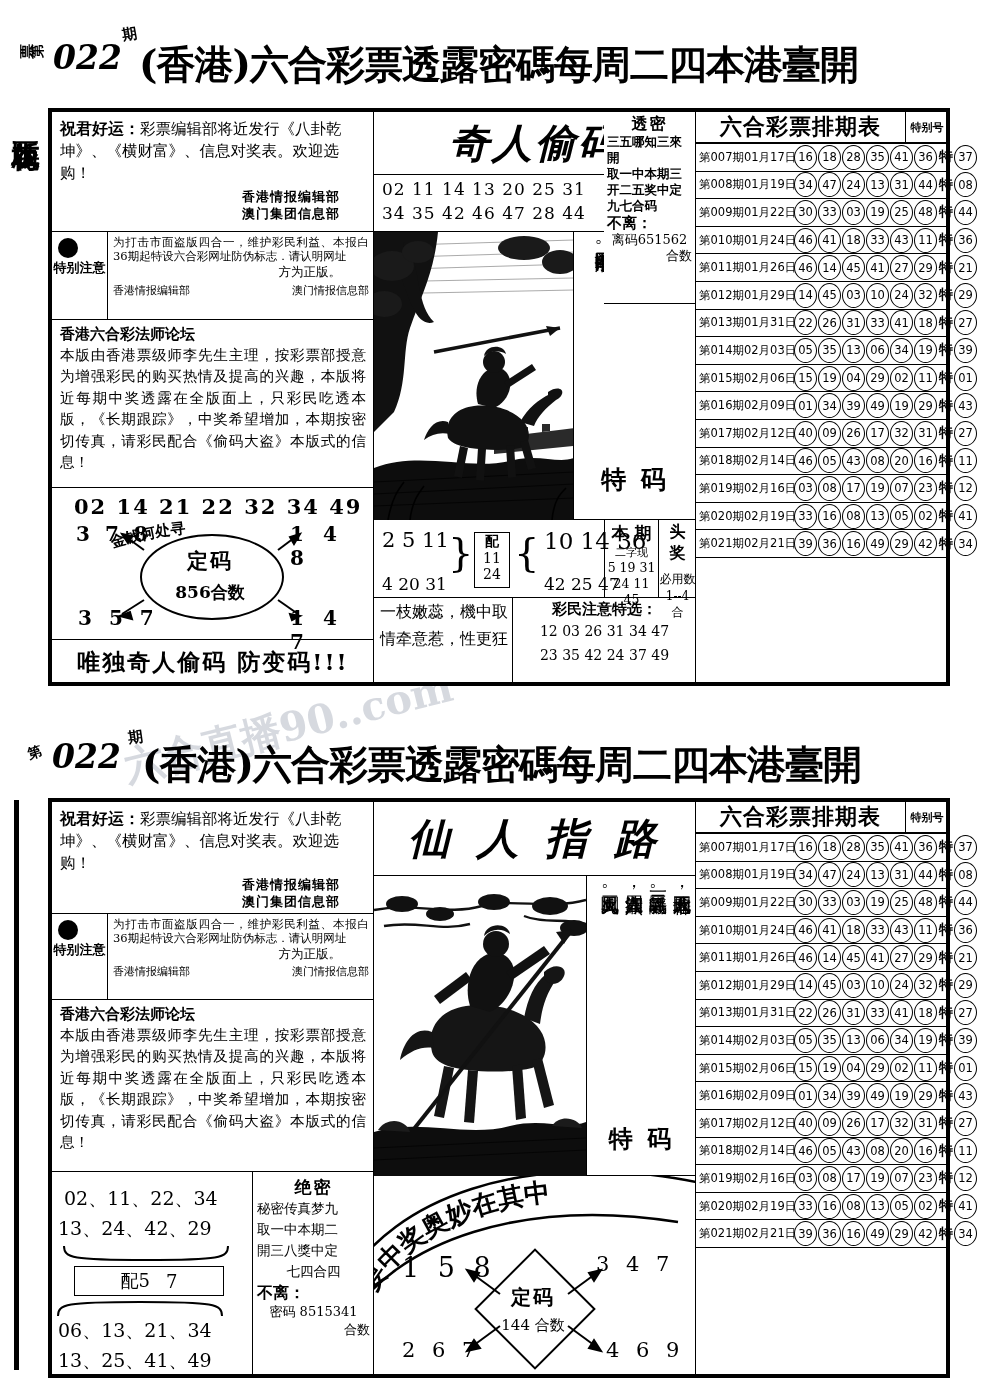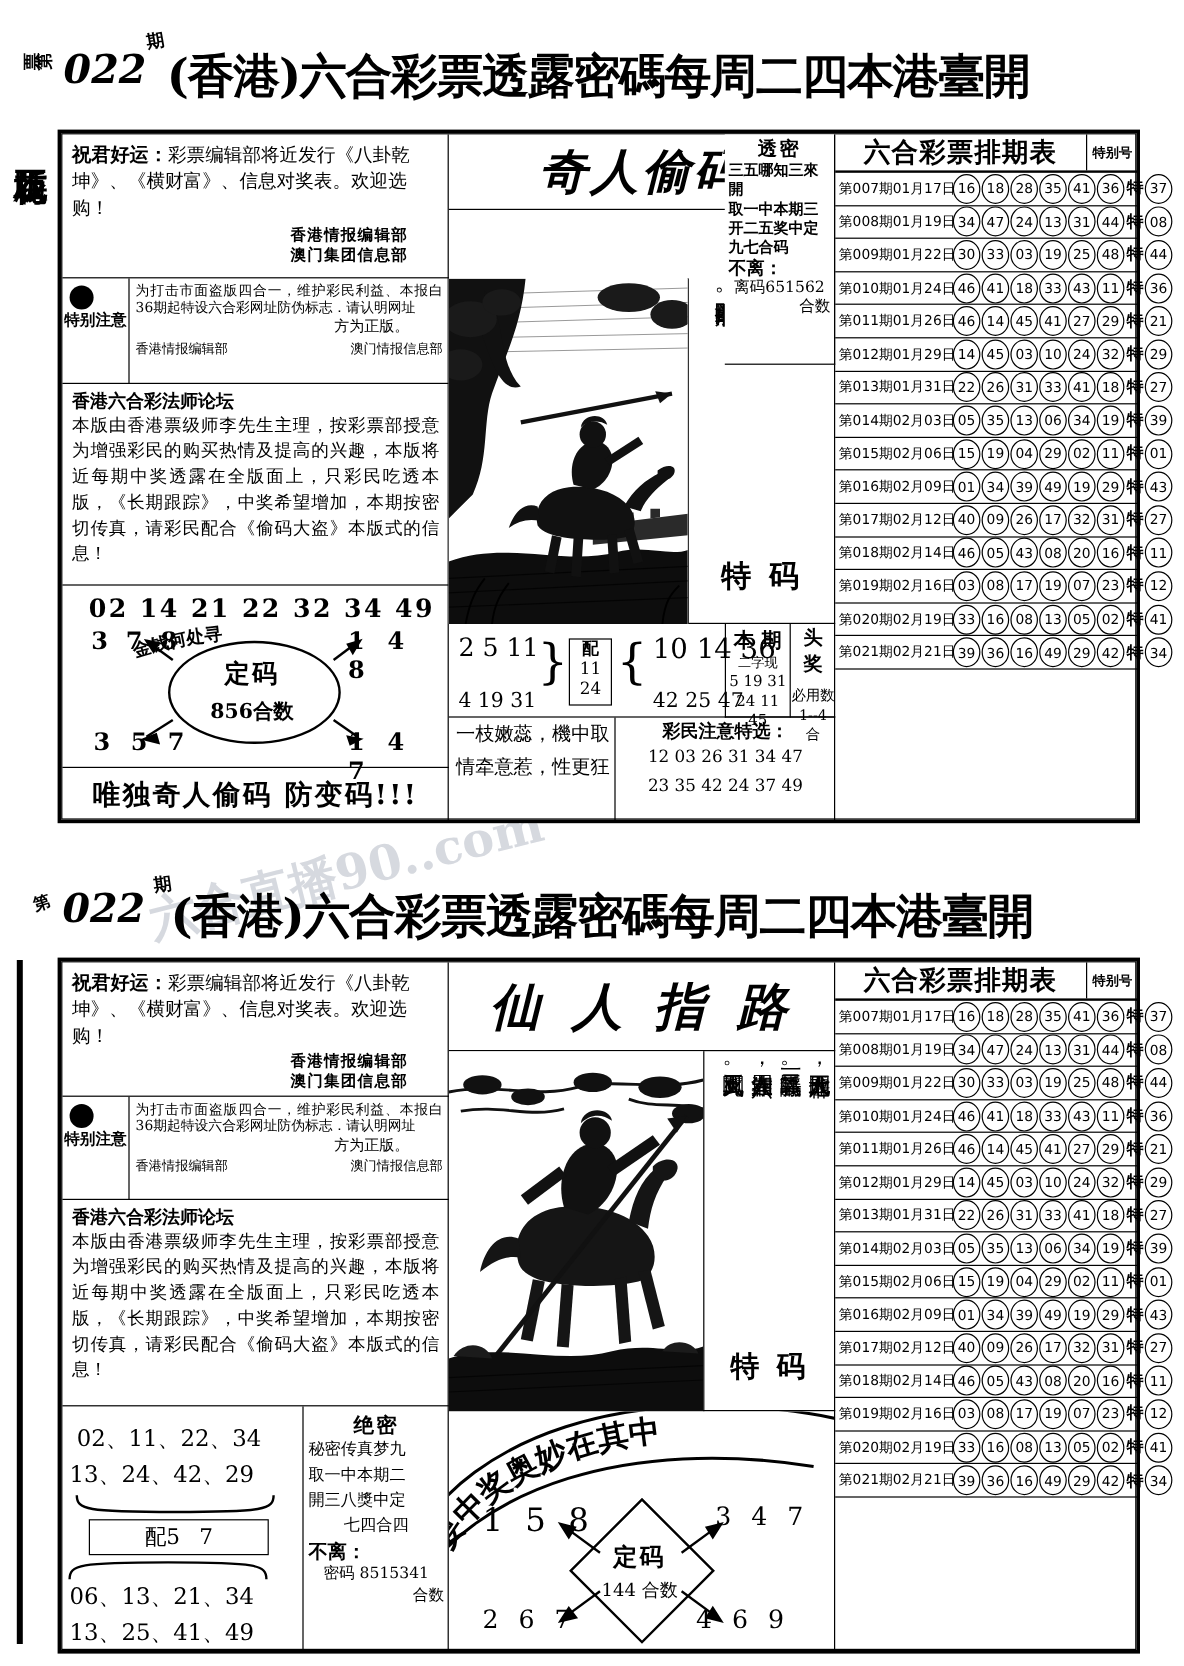--- a/index.html
+++ b/index.html
@@ -164,20 +164,24 @@
             <span class="txt-cn slogan">唯独奇人偷码   防变码!!!</span>
           </div>
         </div>
 
         <div class="cell br" style="left:322px;top:0;width:322px;height:572px;">
 
           <div class="cell bb ctr" style="left:0;top:0;width:322px;height:63px;">
             <span class="brush" style="font-size:40px;letter-spacing:3px;">奇人偷码</span>
           </div>
 
+          <div class="cell bb" style="left:0;top:63px;width:322px;height:57px;padding:4px 8px;">
+            <div class="txt-cn" style="font-size:17px;letter-spacing:1px;">02   11  14 13 20 25 31</div>
+            <div class="txt-cn" style="font-size:17px;letter-spacing:1px;margin-top:4px;">34  35  42  46   47 28 44</div>
+          </div>
 
           <div class="cell bb" style="left:0;top:120px;width:322px;height:288px;">
 
             <div class="cell br" style="left:0;top:0;width:200px;height:288px;overflow:hidden;background:#fff;">
               <svg width="200" height="288" viewBox="0 0 200 288">
                 <rect width="200" height="288" fill="#ffffff"></rect>
 
                 <g stroke="#222" stroke-width="0.7" opacity="0.55">
                   <path d="M0,14 L200,8"></path>
                     <path d="M0,26 L200,20"></path>
@@ -249,21 +253,21 @@
                 <div class="txt-cn poem-v" style="writing-mode:vertical-rl;text-orientation:upright;height:205px;"><span>三前七后四中間。</span></div>
               </div>
               <div class="ctr" style="height:54px;">
                 <span class="txt-cn" style="font-size:25px;font-weight:bold;letter-spacing:3px;">特 码</span>
               </div>
             </div>
           </div>
 
           <div class="cell bb" style="left:0;top:408px;width:322px;height:78px;">
             <div class="abs txt-cn" style="left:8px;top:8px;font-size:21px;">2  5 11</div>
-            <div class="abs txt-cn" style="left:8px;top:54px;font-size:17px;">4 19 31</div>
+            <div class="abs txt-cn" style="left:8px;top:54px;font-size:17px;">4 20 31</div>
             <div class="abs txt-cn" style="left:74px;top:12px;font-size:40px;line-height:40px;">}</div>
             <div class="abs" style="left:100px;top:12px;width:34px;height:54px;border:1.6px solid #000;text-align:center;">
               <div class="txt-cn" style="font-size:14px;font-weight:bold;line-height:17px;">配</div>
               <div class="txt-cn" style="font-size:14px;line-height:16px;">11</div>
               <div class="txt-cn" style="font-size:14px;line-height:16px;">24</div>
             </div>
             <div class="abs txt-cn" style="left:140px;top:12px;font-size:40px;line-height:40px;">{</div>
             <div class="abs txt-cn" style="left:170px;top:8px;font-size:23px;">10 14 36</div>
             <div class="abs txt-cn" style="left:170px;top:54px;font-size:17px;">42 25 47</div>
           </div>
@@ -653,21 +657,21 @@
             <div class="abs diamond" style="left:118px;top:90px;width:82px;height:82px;"></div>
             <div class="abs ctr" style="left:108px;top:108px;width:102px;height:26px;">
               <span class="txt-cn" style="font-size:20px;font-weight:bold;letter-spacing:2px;">定码</span>
             </div>
             <div class="abs ctr" style="left:108px;top:138px;width:102px;height:22px;">
               <span class="txt-cn" style="font-size:15px;">144 合数</span>
             </div>
             <div class="abs txt-cn" style="left:28px;top:76px;font-size:27px;letter-spacing:5px;text-align:center;">1 5 8</div>
             <div class="abs txt-cn" style="left:222px;top:76px;font-size:21px;letter-spacing:5px;">3 4 7</div>
             <div class="abs txt-cn" style="left:28px;top:162px;font-size:21px;letter-spacing:5px;">2 6 7</div>
-            <div class="abs txt-cn" style="left:206px;top:162px;font-size:21px;letter-spacing:5px;">4 6 9</div>
+            <div class="abs txt-cn" style="left:232px;top:162px;font-size:21px;letter-spacing:5px;">4 6 9</div>
             <svg class="abs" width="322" height="200" style="left:0;top:0;">
               <g stroke="#000" stroke-width="2" fill="#000">
                 <line x1="126" y1="118" x2="96" y2="96"></line>
                   <polygon points="93,94 105,97 100,105"></polygon>
                 <line x1="194" y1="118" x2="224" y2="96"></line>
                   <polygon points="227,94 215,97 220,105"></polygon>
                 <line x1="126" y1="150" x2="96" y2="172"></line>
                   <polygon points="93,175 100,164 106,172"></polygon>
                 <line x1="194" y1="150" x2="224" y2="172"></line>
                   <polygon points="227,175 215,172 220,164"></polygon>

